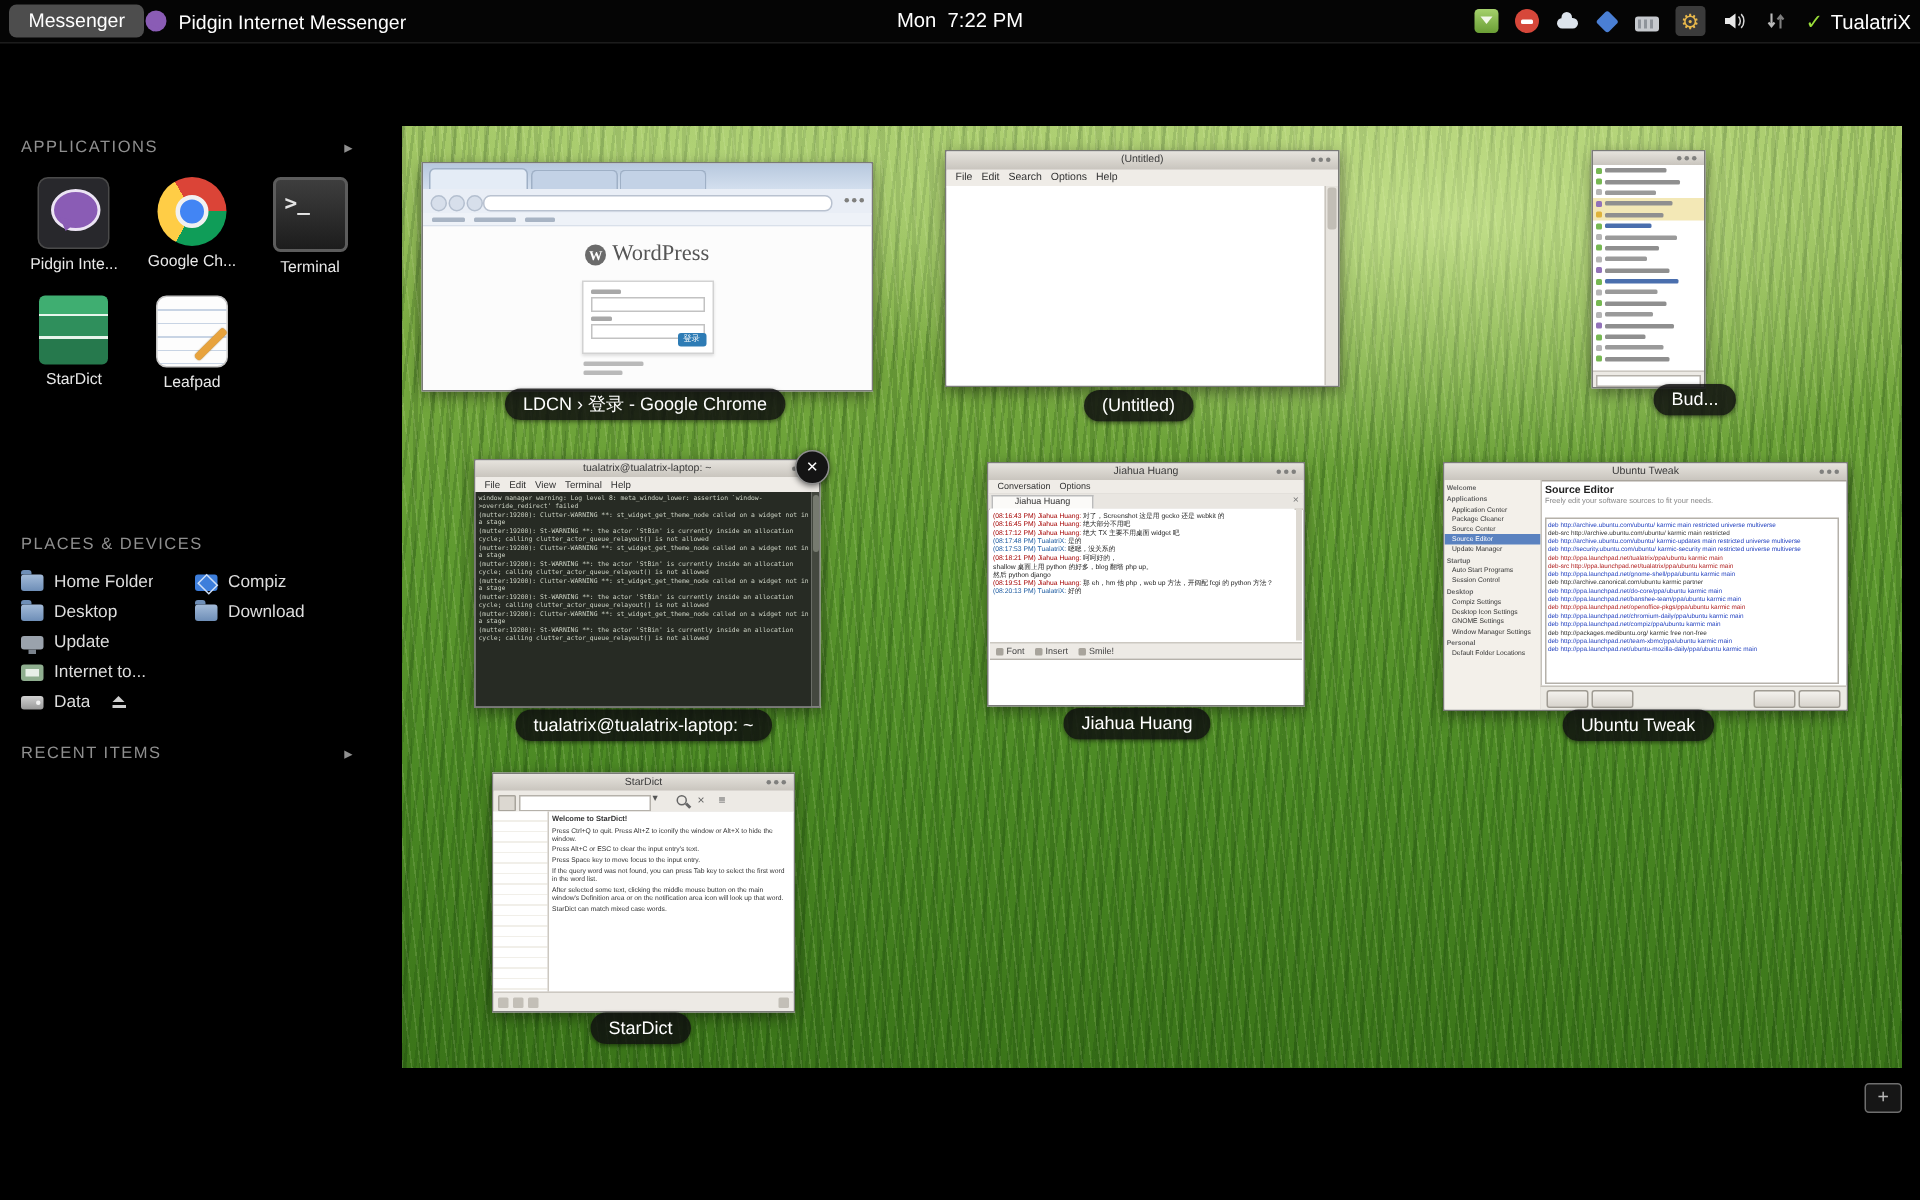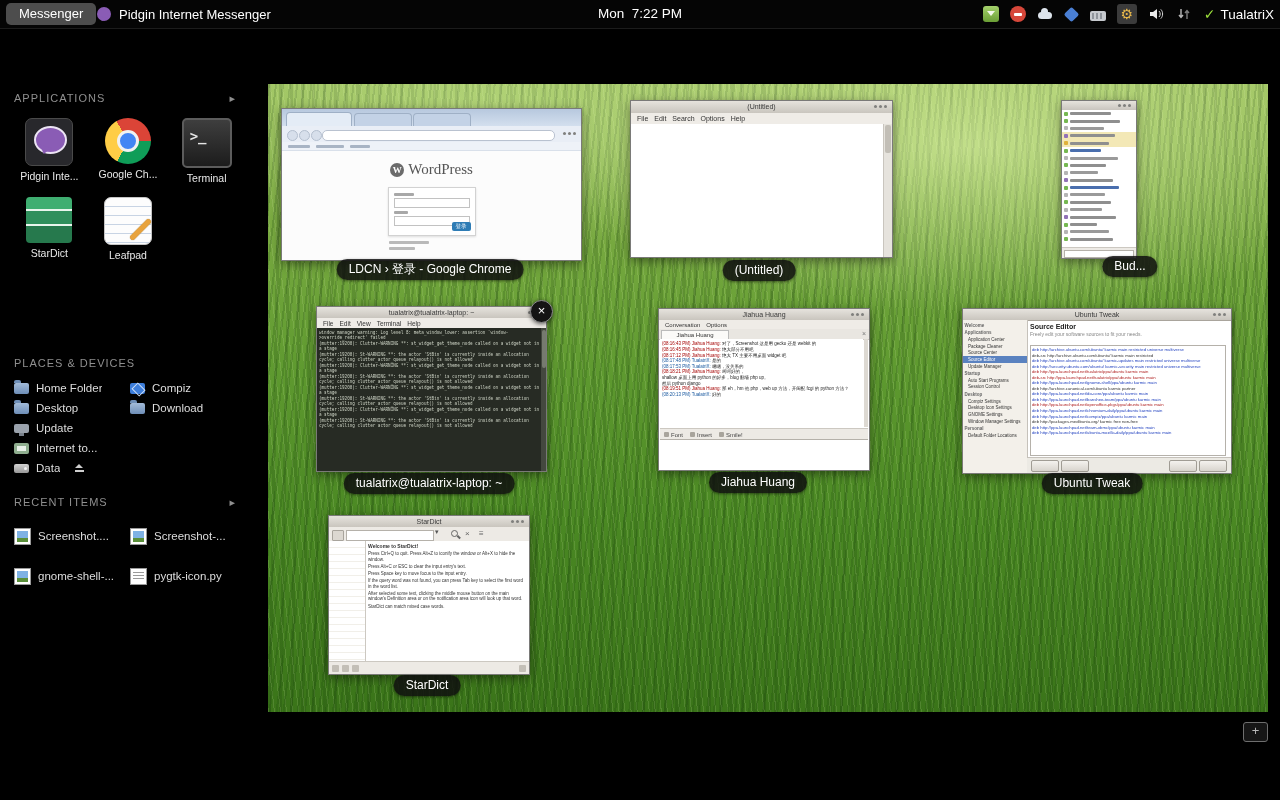--- a/index.html
+++ b/index.html
@@ -350,43 +350,20 @@
         <span class="pi pi-folder"></span>
         <span class="place-label">Download</span>
 
       </div>
 
   </div>
 
   <div class="side-header hdr-recent">RECENT ITEMS</div>
   <div class="side-arrow arr-recent">▸</div>
 
-  <div class="recent-grid">
-
-      <div class="recent-item">
-        <span class="ri ri-image"></span>
-        <span class="recent-label">Screenshot....</span>
-      </div>
-
-      <div class="recent-item">
-        <span class="ri ri-image"></span>
-        <span class="recent-label">Screenshot-...</span>
-      </div>
-
-      <div class="recent-item">
-        <span class="ri ri-image"></span>
-        <span class="recent-label">gnome-shell-...</span>
-      </div>
-
-      <div class="recent-item">
-        <span class="ri ri-text"></span>
-        <span class="recent-label">pygtk-icon.py</span>
-      </div>
-
-  </div>
 
   <div class="workspace">
 
     <div class="win w-chrome">
       <div class="ch-tabs">
         <span class="ch-tab active" style="left:4px;width:64px;"></span>
         <span class="ch-tab" style="left:72px;width:56px;"></span>
         <span class="ch-tab" style="left:131px;width:56px;"></span>
       </div>
       <div class="ch-toolbar">

